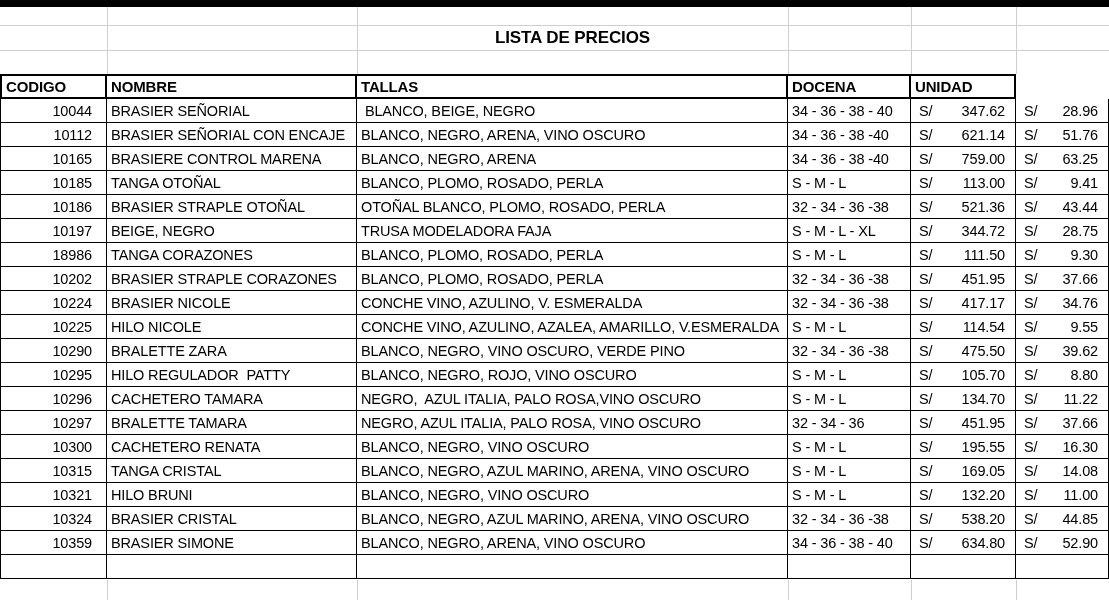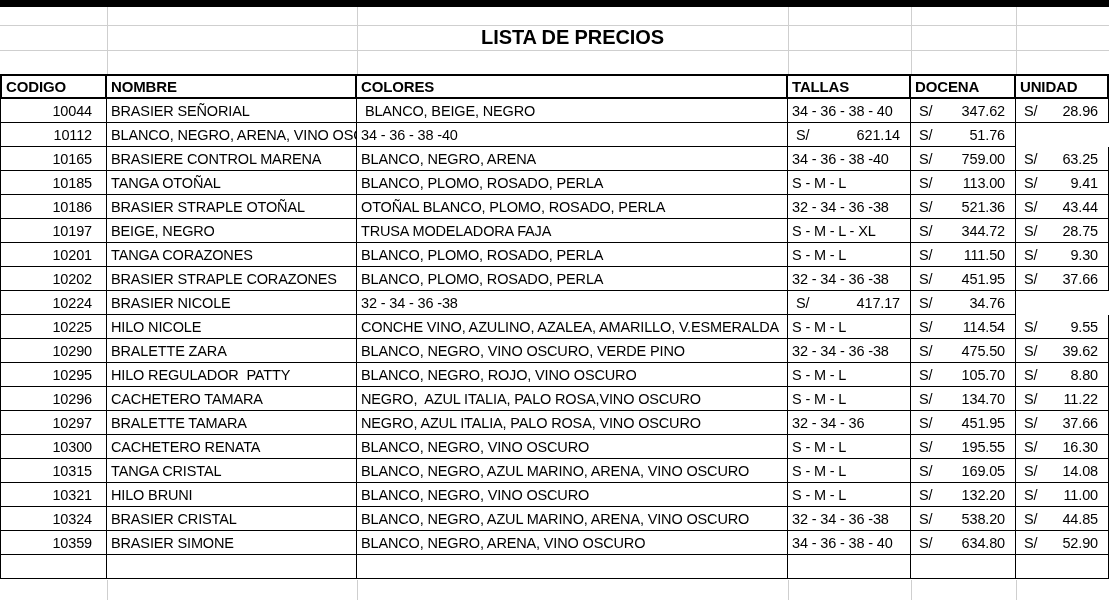--- a/index.html
+++ b/index.html
@@ -14,21 +14,21 @@
 
   
   .gv{position:absolute;width:1px;background:#cfcfcf;}
   .gh{position:absolute;height:1px;background:#cfcfcf;left:0;width:1109px;}
   .gv.top{top:7px;height:67px;}
   .gv.bottom{top:580px;height:20px;}
 
   .title-cell{
     position:absolute;left:357px;top:25px;width:431px;height:25px;
     display:flex;align-items:center;justify-content:center;
-    font-size:20px;font-weight:bold;letter-spacing:-0.1px;
+    font-size:17px;font-weight:bold;letter-spacing:-0.1px;
   }
 
   .table{position:absolute;left:0;top:74px;width:1109px;}
   .row{
     display:grid;
     grid-template-columns:107px 250px 431px 123px 105px 93px;
     height:24px;box-sizing:border-box;
   }
   .row.header{height:25px;}
   .cell{
@@ -66,21 +66,20 @@
   <div class="gv top" style="left:1016px"></div>
   <div class="gh" style="top:25px"></div>
   <div class="gh" style="top:50px"></div>
 
   <div class="title-cell">LISTA DE PRECIOS</div>
 
   <div class="table">
     <div class="row header">
       <div class="cell first">CODIGO</div>
       <div class="cell">NOMBRE</div>
-      <div class="cell">COLORES</div>
       <div class="cell">TALLAS</div>
       <div class="cell">DOCENA</div>
       <div class="cell">UNIDAD</div>
     </div>
 
     <div id="table-body">
   <div class="row">
     <div class="cell first num">10044</div>
     <div class="cell">BRASIER SEÑORIAL</div>
     <div class="cell"> BLANCO, BEIGE, NEGRO</div>
@@ -90,20 +89,21 @@
       <span class="amt">347.62</span>
     </div>
     <div class="cell price">
       <span>S/</span>
       <span class="amt">28.96</span>
     </div>
   </div>
 
   <div class="row">
     <div class="cell first num">10112</div>
+    <div class="cell">BRASIER SEÑORIAL CON ENCAJE</div>
     <div class="cell">BLANCO, NEGRO, ARENA, VINO OSCURO</div>
     <div class="cell">34 - 36 - 38 -40</div>
     <div class="cell price">
       <span>S/</span>
       <span class="amt">621.14</span>
     </div>
     <div class="cell price">
       <span>S/</span>
       <span class="amt">51.76</span>
     </div>
@@ -163,21 +163,21 @@
       <span>S/</span>
       <span class="amt">344.72</span>
     </div>
     <div class="cell price">
       <span>S/</span>
       <span class="amt">28.75</span>
     </div>
   </div>
 
   <div class="row">
-    <div class="cell first num">10201</div>
+    <div class="cell first num">18986</div>
     <div class="cell">TANGA CORAZONES</div>
     <div class="cell">BLANCO, PLOMO, ROSADO, PERLA</div>
     <div class="cell">S - M - L</div>
     <div class="cell price">
       <span>S/</span>
       <span class="amt">111.50</span>
     </div>
     <div class="cell price">
       <span>S/</span>
       <span class="amt">9.30</span>
@@ -195,20 +195,21 @@
     </div>
     <div class="cell price">
       <span>S/</span>
       <span class="amt">37.66</span>
     </div>
   </div>
 
   <div class="row">
     <div class="cell first num">10224</div>
     <div class="cell">BRASIER NICOLE</div>
+    <div class="cell">CONCHE VINO, AZULINO, V. ESMERALDA</div>
     <div class="cell">32 - 34 - 36 -38</div>
     <div class="cell price">
       <span>S/</span>
       <span class="amt">417.17</span>
     </div>
     <div class="cell price">
       <span>S/</span>
       <span class="amt">34.76</span>
     </div>
   </div>

